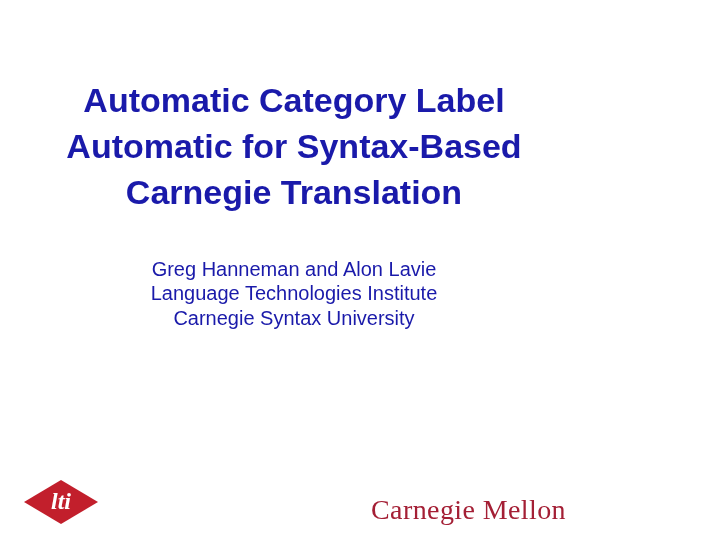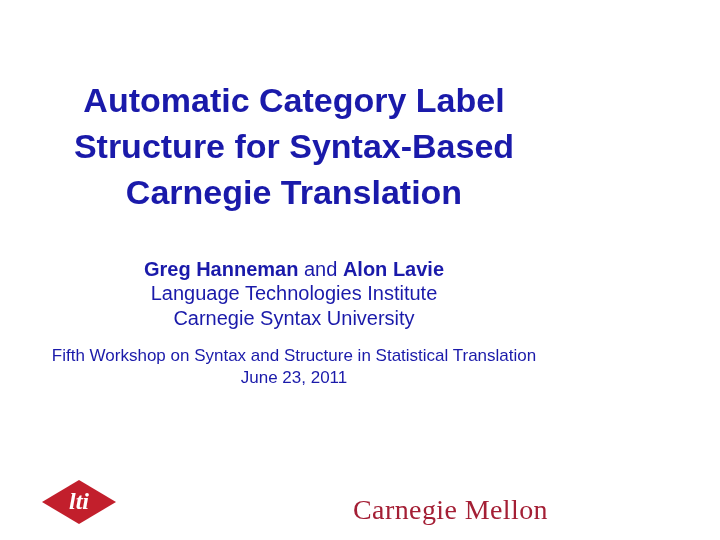--- a/index.html
+++ b/index.html
@@ -1,51 +1,47 @@
 <!DOCTYPE html>
 <html><head>
 <meta charset="utf-8">
 <style>
   * { margin: 0; padding: 0; box-sizing: border-box; }
   html, body { width: 720px; height: 540px; background: #fff; font-family: Verdana, Geneva, sans-serif; overflow: hidden; }
   .slide { width: 588px; height: 540px; position: relative; display: flex; flex-direction: column; align-items: center; }
   .title-block { margin-top: 78px; text-align: center; }
   .title-line { color: #1a1aaa; font-weight: bold; font-size: 34px; line-height: 1.35; }
   .authors-block { margin-top: 42px; text-align: center; color: #1a1aaa; font-size: 20px; }
-  .authors-block .bold { font-weight: bold; }
+  .authors-block .bold { font-weight: normal; }
   .inst-block { text-align: center; color: #1a1aaa; font-size: 20px; line-height: 1.25; }
   .conf-block { margin-top: 14px; text-align: center; color: #1a1aaa; font-size: 17px; line-height: 1.3; }
-  .footer { position: absolute; left: 0; right: 0; bottom: 14px; display: flex; justify-content: space-between; align-items: flex-end; padding: 0 40px; }
+  .footer { position: absolute; left: 0; right: 0; bottom: 14px; display: flex; justify-content: space-between; align-items: flex-end; padding: 0 22px; }
   .lti-logo svg { display: block; }
   .cmu-word { font-family: Georgia, "Times New Roman", serif; font-weight: normal; font-size: 28px; color: #a41f35; letter-spacing: 0.4px; }
 </style>
 </head>
 <body>
 
 <div class="slide">
 
   <div class="title-block">
     <div class="title-line">Automatic Category Label</div>
-    <div class="title-line">Structure for Syntax-Based</div>
+    <div class="title-line">Automatic for Syntax-Based</div>
     <div class="title-line">Carnegie Translation</div>
   </div>
 
   <div class="authors-block">
     <span class="bold">Greg Hanneman</span><span> and </span><span class="bold">Alon Lavie</span>
   </div>
 
   <div class="inst-block">
     <div>Language Technologies Institute</div>
     <div>Carnegie Syntax University</div>
   </div>
 
-  <div class="conf-block">
-    <div>Fifth Workshop on Syntax and Structure in Statistical Translation</div>
-    <div>June 23, 2011</div>
-  </div>
 
   <div class="footer">
     <div class="lti-logo">
       <svg width="78" height="48" viewBox="0 0 78 48">
         <polygon points="39,2 76,24 39,46 2,24" fill="#c21f2c"></polygon>
         <text x="39" y="31" text-anchor="middle" font-family="Georgia, 'Times New Roman', serif" font-style="italic" font-weight="bold" font-size="24" fill="#ffffff">lti</text>
       </svg>
     </div>
     <div class="cmu-word">Carnegie Mellon</div>
   </div>

